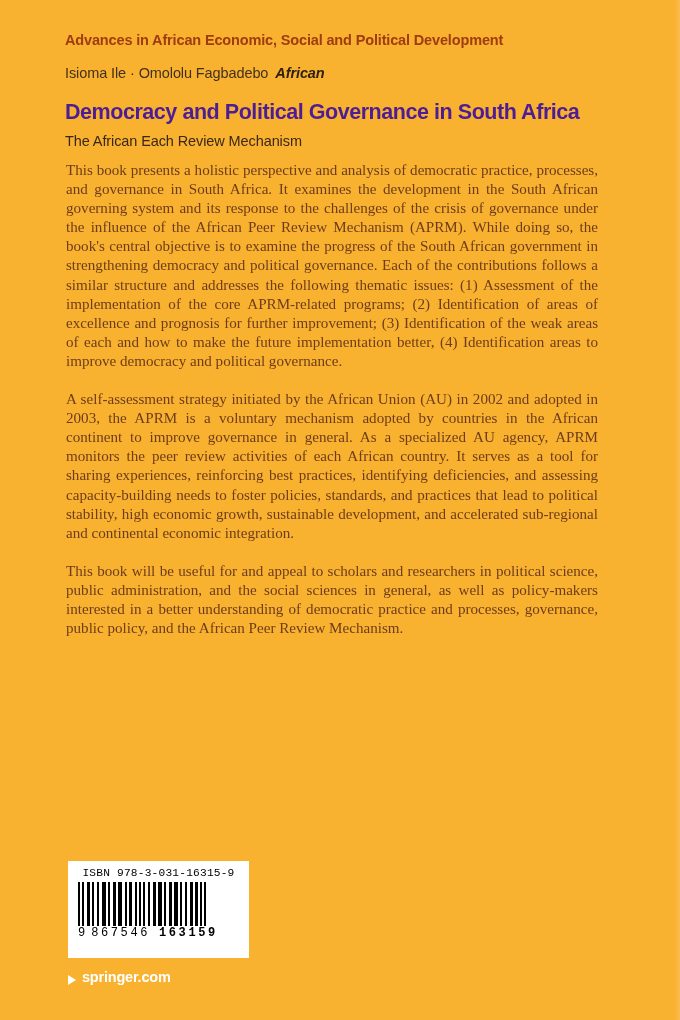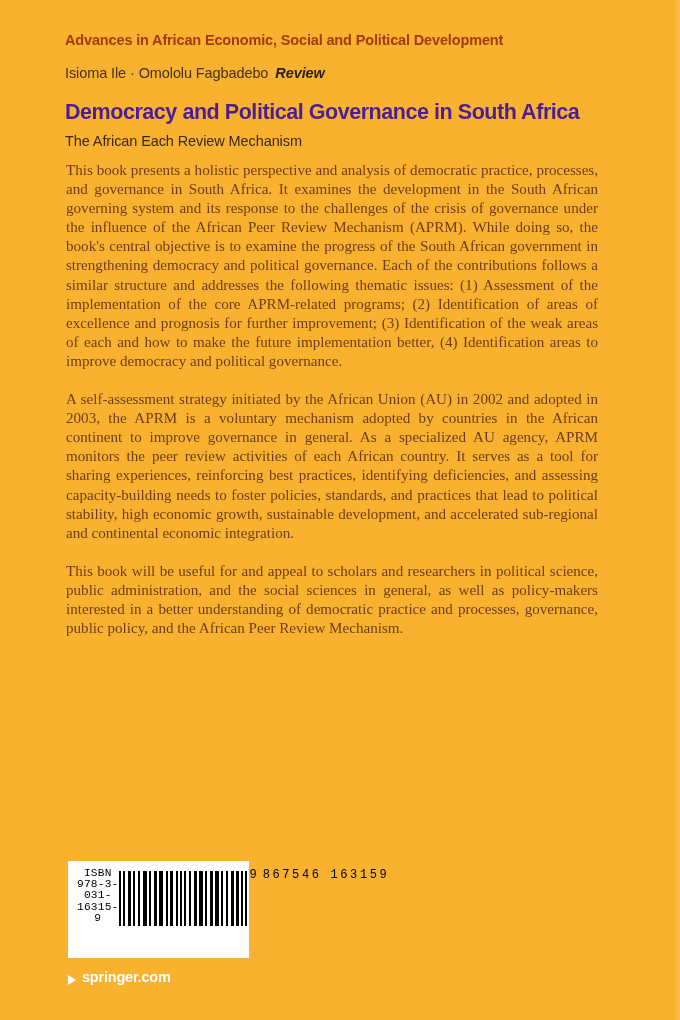--- a/index.html
+++ b/index.html
@@ -103,21 +103,21 @@
     left: 68px;
     top: 861px;
   }
   .barcode-card {
     width: 181px;
     height: 97px;
     background: #FFFFFF;
     box-sizing: border-box;
     padding: 7px 9px 19px 9px;
     display: flex;
-    flex-direction: row;
+    flex-direction: column;
     justify-content: space-between;
   }
   .isbn-text {
     font-family: "Liberation Mono", monospace;
     font-size: 11.2px;
     color: #000;
     letter-spacing: 0.2px;
     text-align: center;
     line-height: 1;
   }
@@ -149,20 +149,21 @@
     padding: 0 1px;
   }
   .barcode-digits .d-lead {
     margin-right: 6px;
   }
   .barcode-digits .d-group {
     letter-spacing: 2.6px;
   }
   .barcode-digits .d-group.right {
     margin-left: 9px;
+    font-weight: bold;
   }
 
   .springer {
     display: flex;
     align-items: flex-end;
     margin-top: 11px;
     margin-left: 0px;
   }
   .springer .play {
     width: 0;
@@ -182,21 +183,21 @@
 </style>
 </head>
 <body>
 
 <div class="cover">
 
   <div class="header">
     <div class="series-line">Advances in African Economic, Social and Political Development</div>
 
     <div class="editors-line">
-      <span>Isioma Ile · Omololu Fagbadebo</span><span class="editors-role">Review</span>
+      <span>Isioma Ile · Omololu Fagbadebo</span><span class="editors-role">African</span>
     </div>
 
     <div class="main-title">Democracy and Political Governance in South Africa</div>
 
     <div class="subtitle">The African Each Review Mechanism</div>
   </div>
 
   <div class="blurb">
     <p>This book presents a holistic perspective and analysis of democratic practice, processes, and governance in South Africa. It examines the development in the South African governing system and its response to the challenges of the crisis of governance under the influence of the African Peer Review Mechanism (APRM). While doing so, the book's central objective is to examine the progress of the South African government in strengthening democracy and political governance. Each of the contributions follows a similar structure and addresses the following thematic issues: (1) Assessment of the implementation of the core APRM-related programs; (2) Identification of areas of excellence and prognosis for further improvement; (3) Identification of the weak areas of each and how to make the future implementation better, (4) Identification areas to improve democracy and political governance.</p>
     <p>A self-assessment strategy initiated by the African Union (AU) in 2002 and adopted in 2003, the APRM is a voluntary mechanism adopted by countries in the African continent to improve governance in general. As a specialized AU agency, APRM monitors the peer review activities of each African country. It serves as a tool for sharing experiences, reinforcing best practices, identifying deficiencies, and assessing capacity-building needs to foster policies, standards, and practices that lead to political stability, high economic growth, sustainable development, and accelerated sub-regional and continental economic integration.</p>

